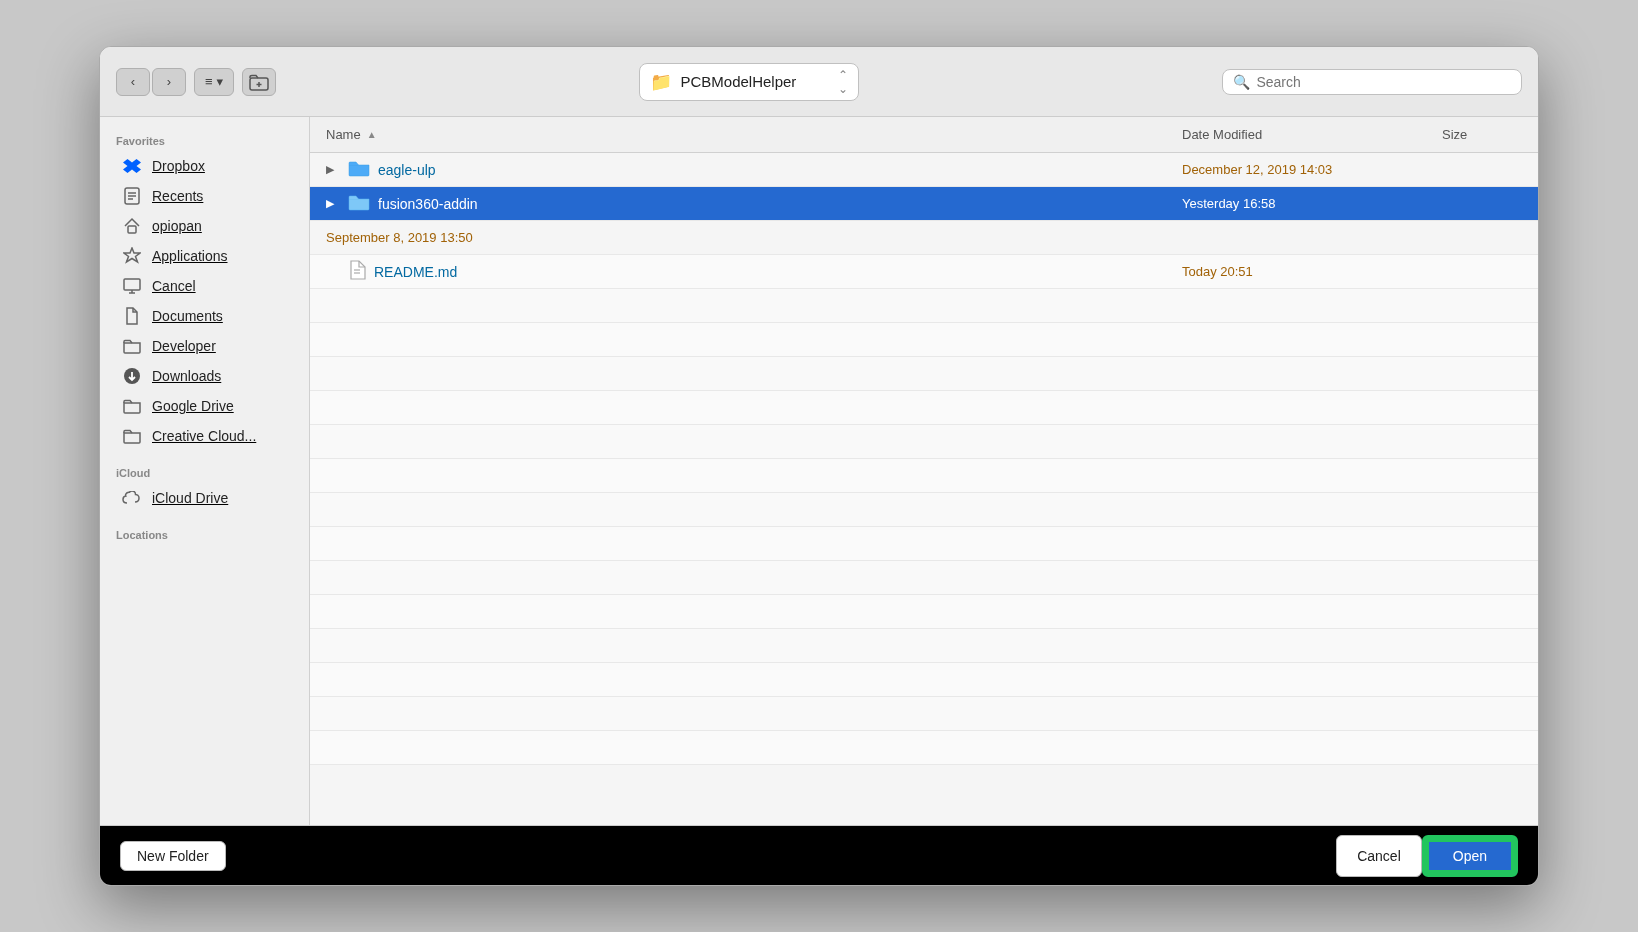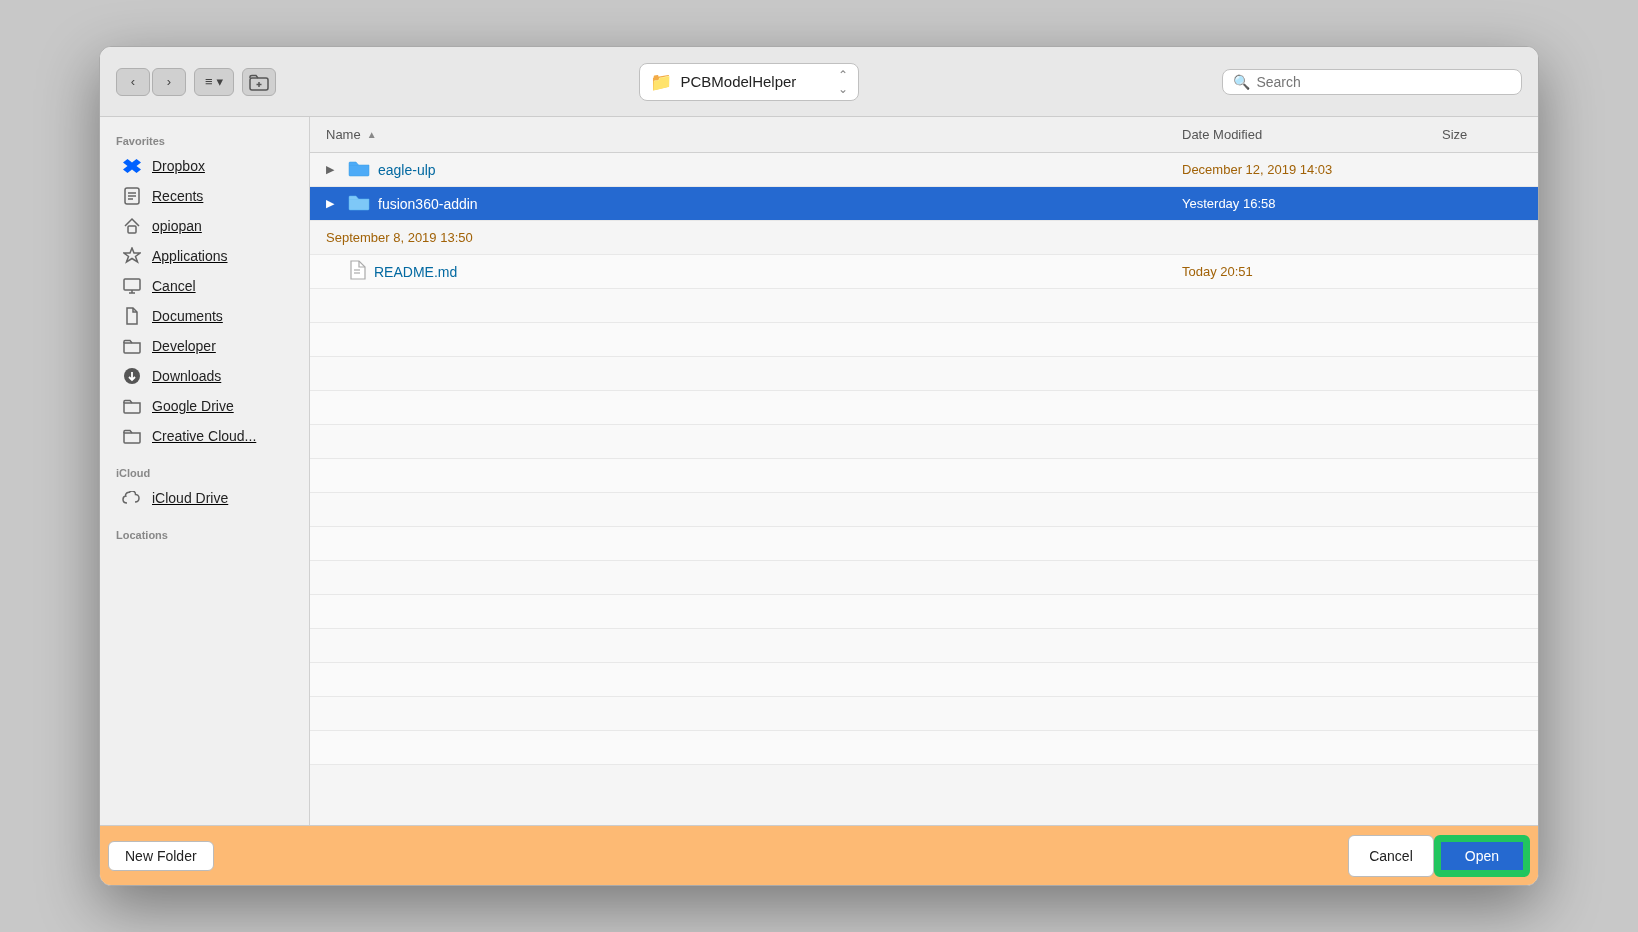--- a/index.html
+++ b/index.html
@@ -252,23 +252,23 @@
       font-size: 13px;
       color: #a16207;
     }
     .file-size {
       width: 80px;
       font-size: 13px;
       color: #888;
     }
     
     .bottom-bar {
-      background: #fdba74;
+      background: #000000;
       border-top: 1px solid #ccc;
-      padding: 12px 8px;
+      padding: 12px 20px;
       display: flex;
       align-items: center;
       justify-content: space-between;
       height: 60px;
     }
     .new-folder-btn {
       background: white;
       border: 1px solid #bbb;
       border-radius: 6px;
       padding: 6px 16px;

